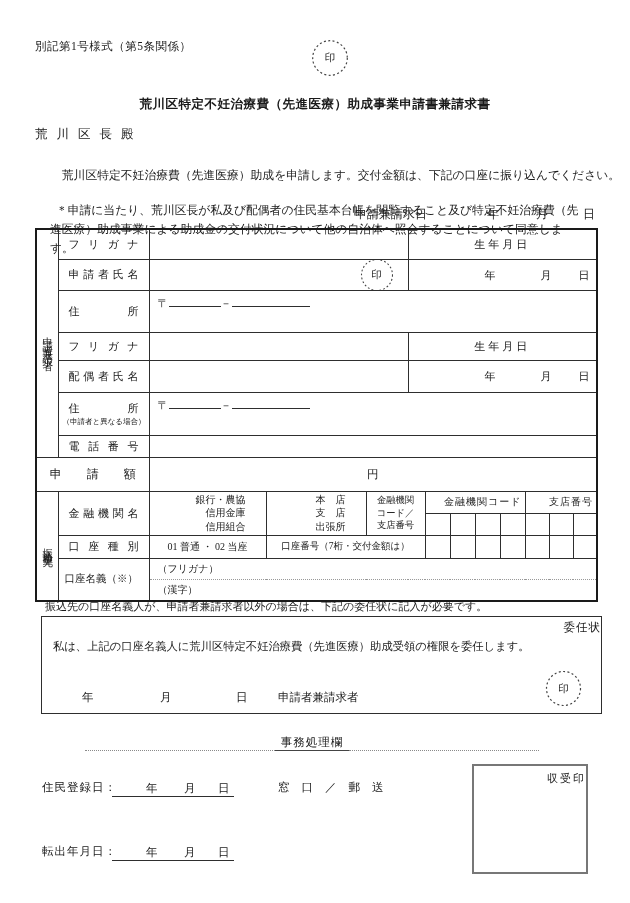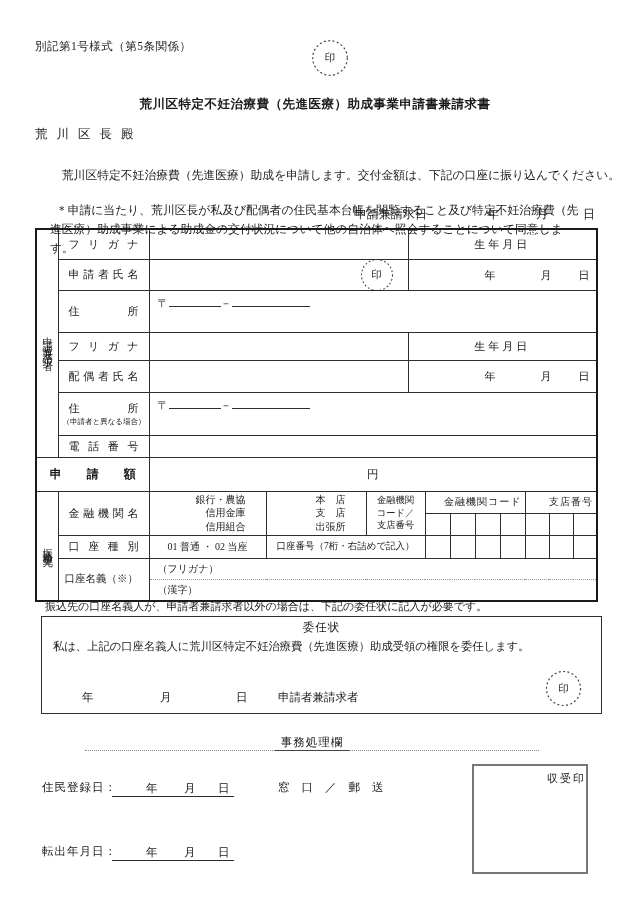--- a/index.html
+++ b/index.html
@@ -31,37 +31,37 @@
   .vtext{writing-mode:vertical-rl;text-orientation:upright;letter-spacing:4px;font-size:10.5px;display:inline-block}
   td.vlab{text-align:center}
   .jt{display:block;margin:0 7px;text-align:justify;text-align-last:justify;letter-spacing:0}
   .ctr{text-align:center;letter-spacing:3px}
   td.datecell{position:relative}
   td.datecell span{position:absolute;top:50%;transform:translateY(-50%)}
   td.postal{vertical-align:top;padding:4px 8px;font-size:11px}
   .pu{display:inline-block;border-bottom:1px solid #2e2e2e;height:11px}
   td.relcell{position:relative}
   td.amt{text-align:center}
-  .amtjt{display:inline-block;width:86px;text-align:justify;text-align-last:justify;font-weight:bold;font-size:12px}
+  .amtjt{display:inline-block;width:86px;text-align:justify;text-align-last:justify;font-weight:normal;font-size:12px}
   td.unit{text-align:center;font-size:11.5px}
   td.rlist{text-align:right;padding:1px 20px;font-size:10px;line-height:13.5px}
   td.code3{text-align:center;font-size:9.3px;line-height:12.5px;padding:0 1px}
   td.gridhead{text-align:right;font-size:10px;letter-spacing:1px}
   td.opt{text-align:center;font-size:10px}
   td.acctnum{text-align:center;font-size:9.5px}
   td.holderlab{padding-left:6px;font-size:10.5px}
   td.holderline{padding-left:8px;font-size:10px}
   td.dotbot{border-bottom:1px dotted #999}
   td.dottop{border-top:1px dotted #999}
   .small-note{display:block;font-size:7.5px;text-align:right;letter-spacing:0;margin-top:1px}
 
   
   .note{left:45px;top:599px;font-size:11px}
   .dbox{left:41px;top:616px;width:559px;height:96px;border:1px solid #2e2e2e}
-  .d-title{position:absolute;left:0;top:3px;width:100%;text-align:center;font-size:11.5px;letter-spacing:1px}
+  .d-title{position:absolute;left:0;top:3px;width:100%;text-align:right;font-size:11.5px;letter-spacing:1px}
   .d-body{position:absolute;left:11px;top:22px;font-size:11.3px}
   .d-sign{position:absolute;left:0;bottom:8px;width:100%;height:15px;font-size:11.5px}
   .d-sign span{position:absolute}
 
   
   .office-title-row{left:85px;top:735px;width:454px;height:16px;display:flex;align-items:flex-end}
   .office-title-row .dotline{flex:1;border-bottom:1px dotted #8a8a8a;height:1px}
   .office-title-row .ot{padding:0 6px;font-size:11.5px;letter-spacing:1px;border-bottom:1px solid #444}
   .office-row{left:0;top:0;width:630px;height:18px;font-size:11.5px}
   .office-row .lbl{position:absolute;letter-spacing:1px}
@@ -229,21 +229,21 @@
       <td></td>
       <td></td>
       <td></td>
     </tr>
 
     <tr style="height:23px">
       <td>
             <span class="jt">口座種別</span>
           </td>
       <td class="opt">01 普通 ・ 02 当座</td>
-      <td colspan="3" class="acctnum">口座番号（7桁・右詰めで記入）</td>
+      <td colspan="3" class="acctnum">口座番号（7桁・交付金額は）</td>
       <td></td>
       <td></td>
       <td></td>
       <td></td>
       <td></td>
       <td></td>
       <td></td>
     </tr>
 
     <tr style="height:18px">

